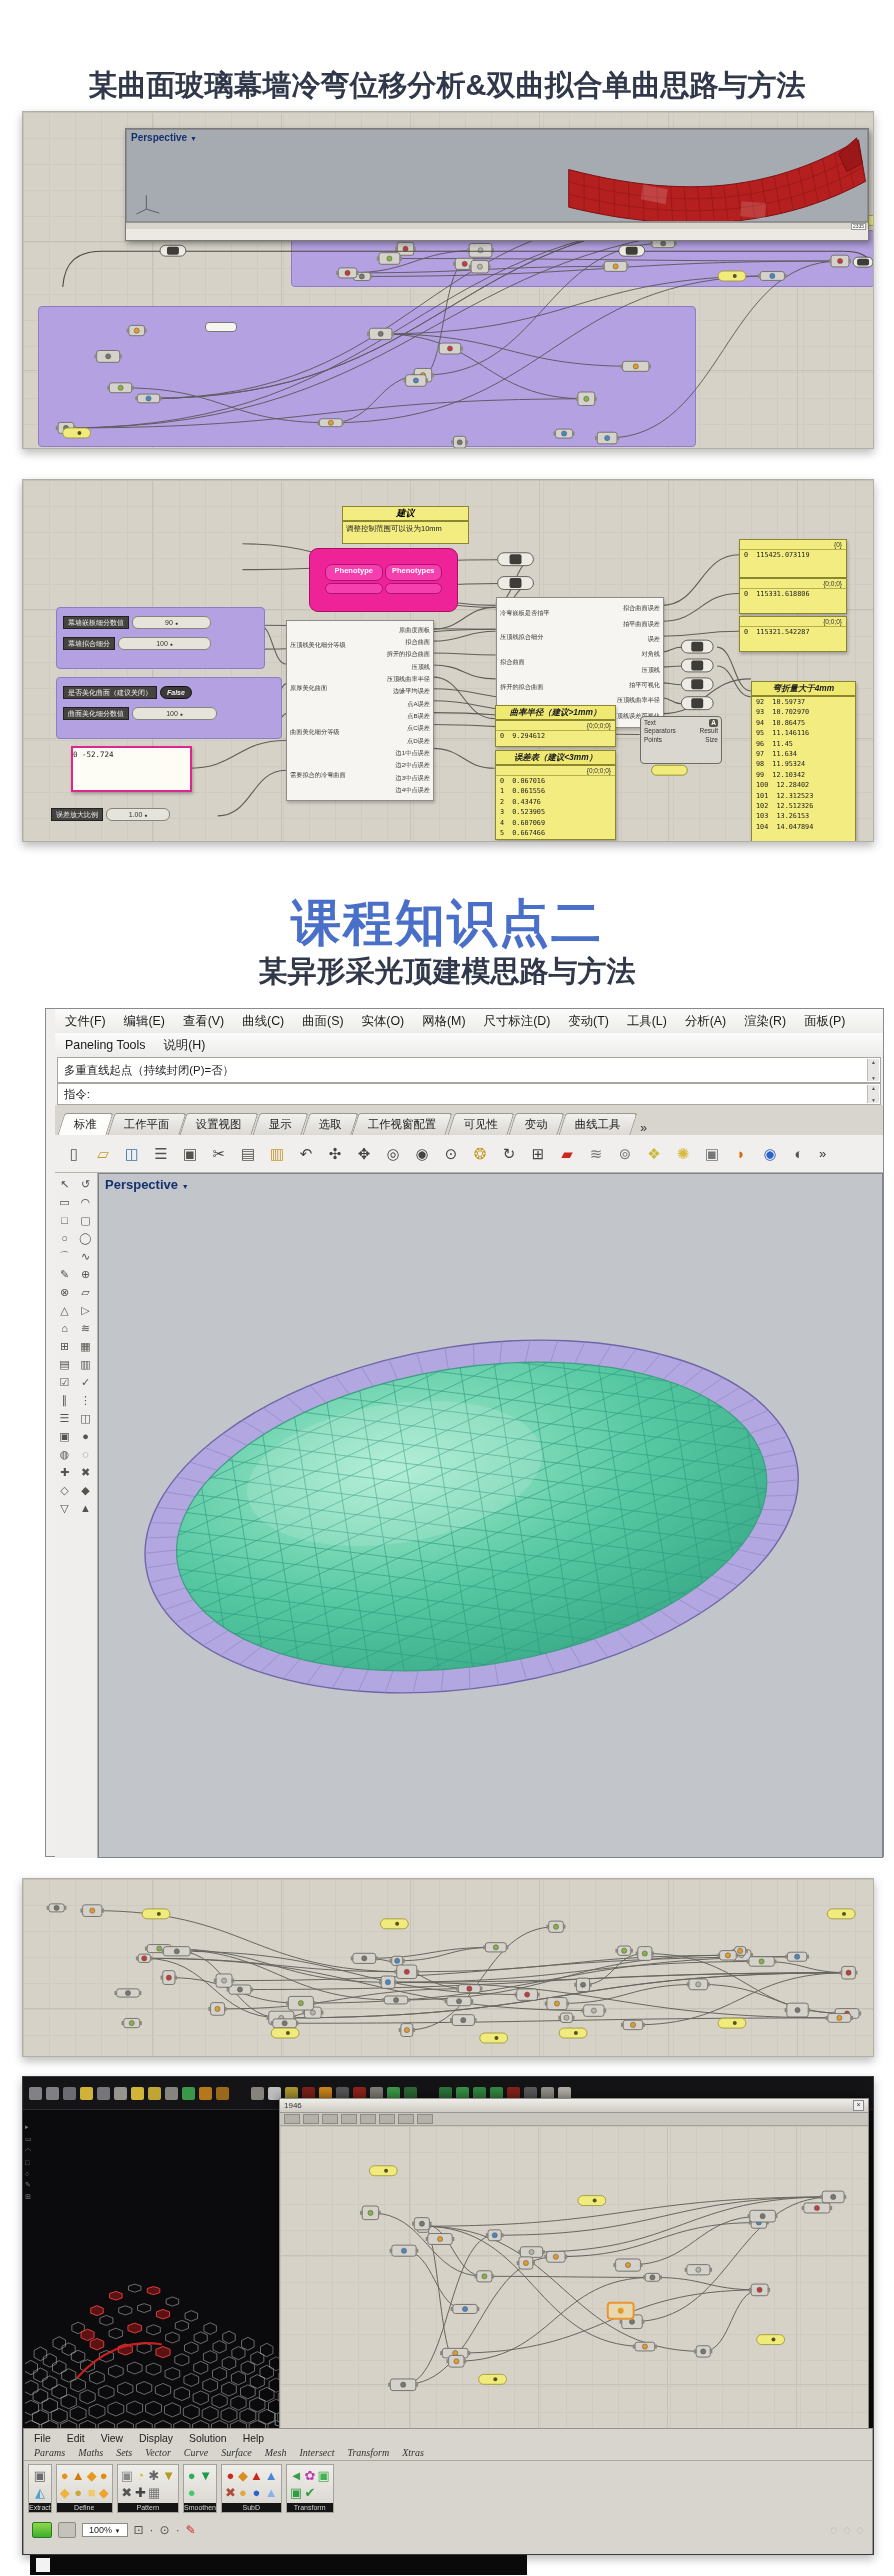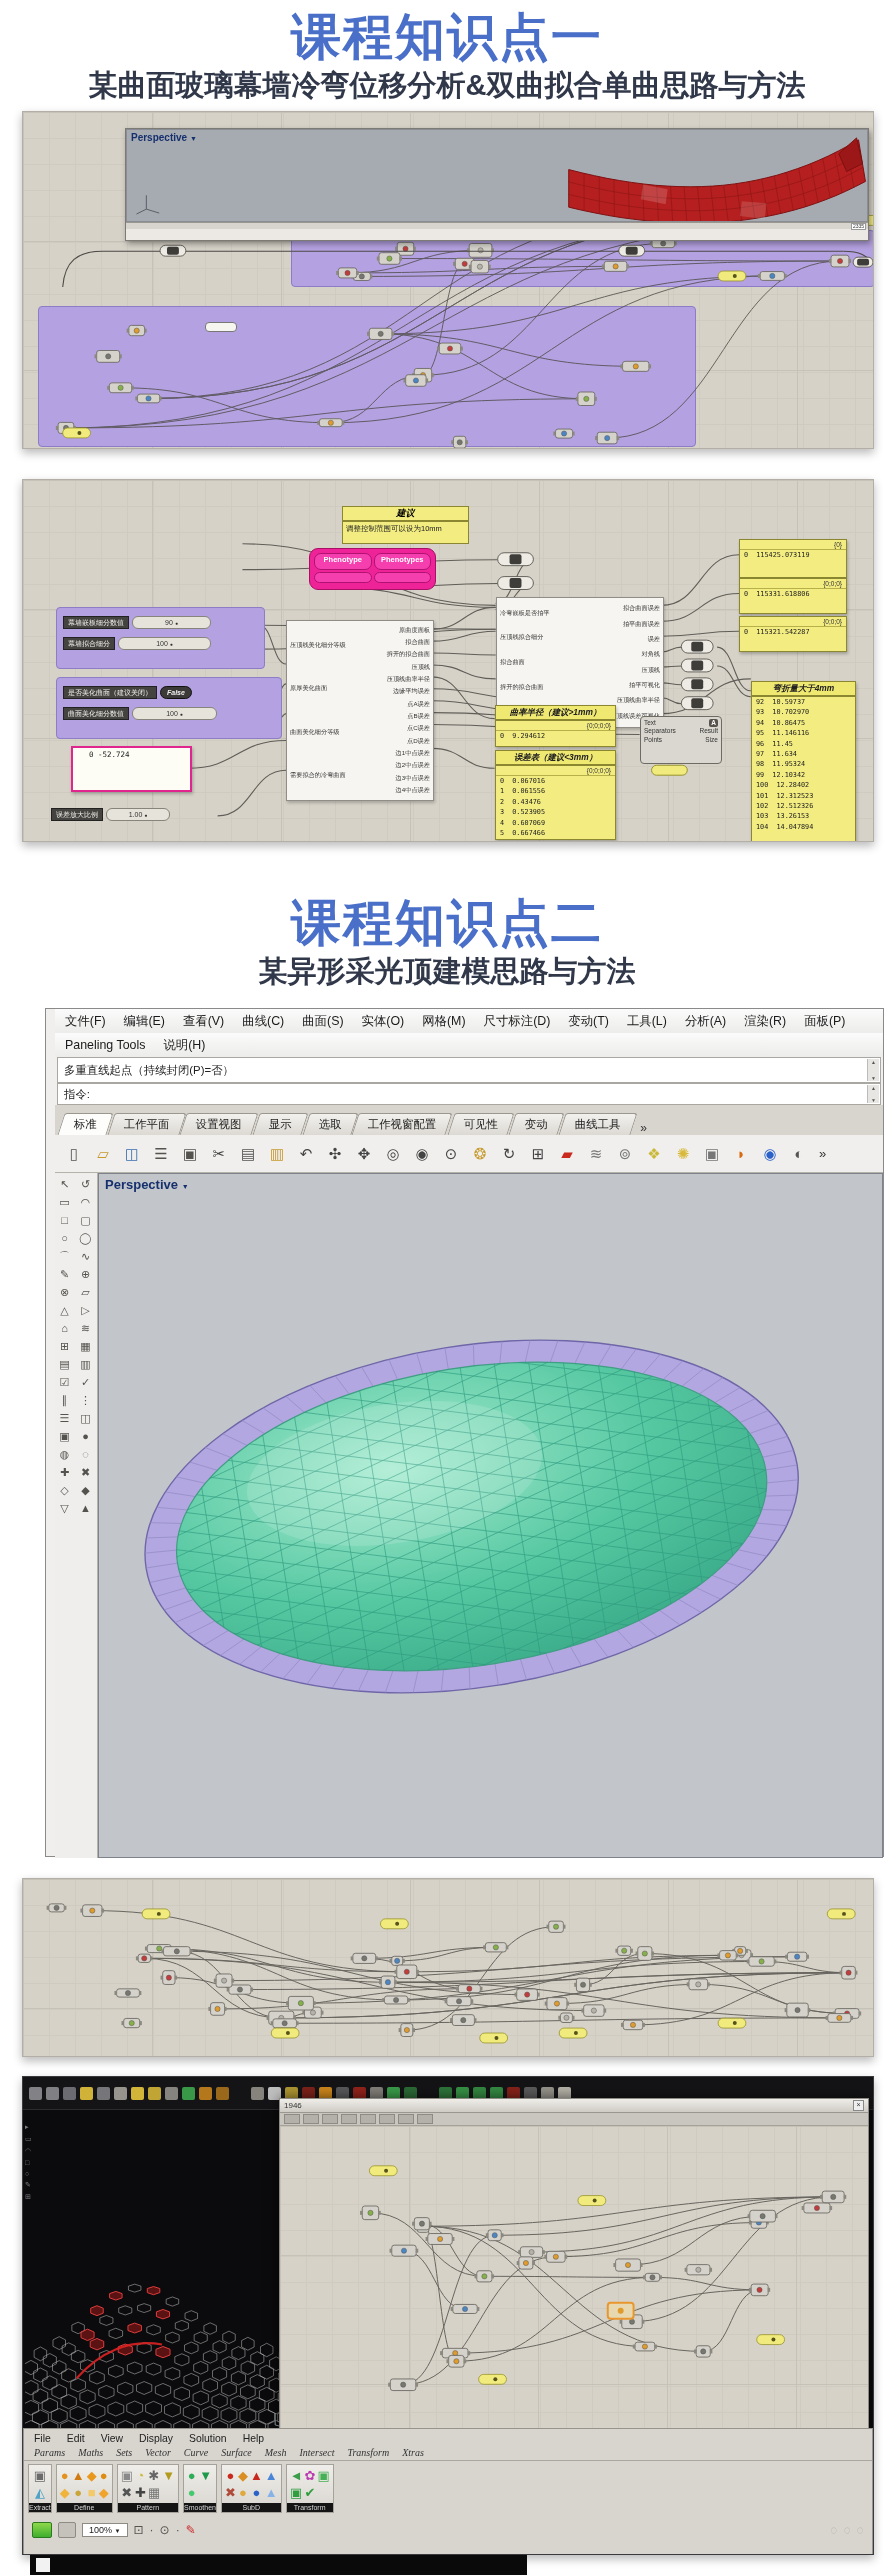--- a/index.html
+++ b/index.html
@@ -51,27 +51,27 @@
               font-family:"DejaVu Sans Mono",monospace;}
   .cluster{position:absolute;background:#f6f5f1;border:1px solid #8f8d85;box-shadow:1px 2px 3px rgba(0,0,0,.22);
            display:flex;justify-content:space-between;}
   .pcol{display:flex;flex-direction:column;justify-content:space-around;font-size:6.2px;color:#333;}
   .pcol.l{text-align:left;padding:3px 1px 3px 3px;width:44%;}
   .pcol.r{text-align:right;padding:3px 3px 3px 1px;width:54%;}
   .notep{position:absolute;background:#f3ed81;border:1px solid #8a8730;}
   .notep .nt{font-size:9px;font-weight:bold;font-style:italic;text-align:center;
              border-bottom:2px solid #8a8730;}
   .notep .nb{font-size:7.5px;padding:2px 3px;color:#222;}
-  .pheno{position:absolute;background:#ee2398;border:1px solid #a80f66;border-radius:9px;padding:4px;
+  .pheno{position:absolute;background:#ee2398;border:1px solid #a80f66;border-radius:9px;padding:15px;
          display:grid;grid-template-columns:1fr 1fr;gap:2px;}
   .pheno .pc{background:#f63fae;border:1px solid #b01272;border-radius:7px;color:#fff;font-size:7.5px;
              font-weight:bold;text-align:center;line-height:12px;}
   .pheno .pd{background:#f63fae;border:1px solid #b01272;border-radius:7px;height:9px;}
   .pinkpanel{position:absolute;border:2px solid #e0258f;background:#fdfdf5;box-shadow:1px 2px 3px rgba(0,0,0,.25);}
-  .pinkpanel .pr{font-size:7.5px;font-family:"DejaVu Sans Mono",monospace;color:#222;padding:2px 16px;}
+  .pinkpanel .pr{font-size:7.5px;font-family:"DejaVu Sans Mono",monospace;color:#222;padding:2px 0;}
   .textnode{position:absolute;background:#d9d7cf;border:1px solid #6d6b64;border-radius:4px;
             font-size:6.5px;color:#333;padding:2px 3px;}
   .textnode .tr{display:flex;justify-content:space-between;line-height:8.4px;gap:4px;}
   
   #shot3{background:#f0efed;border:1px solid #8a8a8a;}
   .rmenu{display:flex;gap:18px;align-items:center;padding:0 10px;font-size:12.4px;color:#1a1a1a;
          height:24px;background:linear-gradient(#fbfbfb,#ececea);}
   .rcmdh,.rcmd{background:#fff;border:1px solid #a9a7a2;margin:0 2px;font-size:11.4px;color:#222;
                display:flex;align-items:center;padding:0 6px;position:relative;}
   .rsc{position:absolute;right:1px;top:1px;bottom:1px;width:11px;background:#e8e6e2;border-left:1px solid #bbb;
@@ -120,21 +120,20 @@
   .g2status{display:flex;align-items:center;gap:6px;padding:3px 8px;height:22px;}
   .g2zoom{background:#fff;border:1px solid #8e8b85;font-size:9px;padding:1px 6px;color:#222;}
   .sico{font-size:12px;color:#55534e;}
   #bottombar{position:absolute;background:#0a0a0a;}
 </style>
 </head>
 <body>
 
 <div class="page">
 
-  <div class="abs sec-title" style="top:4px;">课程知识点一</div>
   <div class="abs sec-sub" style="top:66px;">某曲面玻璃幕墙冷弯位移分析&amp;双曲拟合单曲思路与方法</div>
 
   <div class="abs shot gh-canvas" id="shot1" style="left:22px;top:111px;width:850px;height:336px;">
     <div class="pgroup" style="left:268px;top:118px;width:582px;height:55px;"></div>
     <div class="pgroup" style="left:15px;top:194px;width:656px;height:139px;"></div>
     <div class="whitepill" style="left:182px;top:210px;width:30px;height:8px;"></div>
     <svg class="layer" id="s1svg" width="850" height="336" viewBox="0 0 856 338">
         <g fill="none" stroke="#4c4a45" stroke-width="1" opacity="0.8">
           <path d="M567.3273396193981,288.65903030033223 C463.8,288.65903030033223 463.8,223.24379667267203 360.1945771249011,223.24379667267203"></path>
           <path d="M43.29109661933035,317.99005856434815 C388.5,317.99005856434815 388.5,106.93393776006997 733.7847087024711,106.93393776006997"></path>

